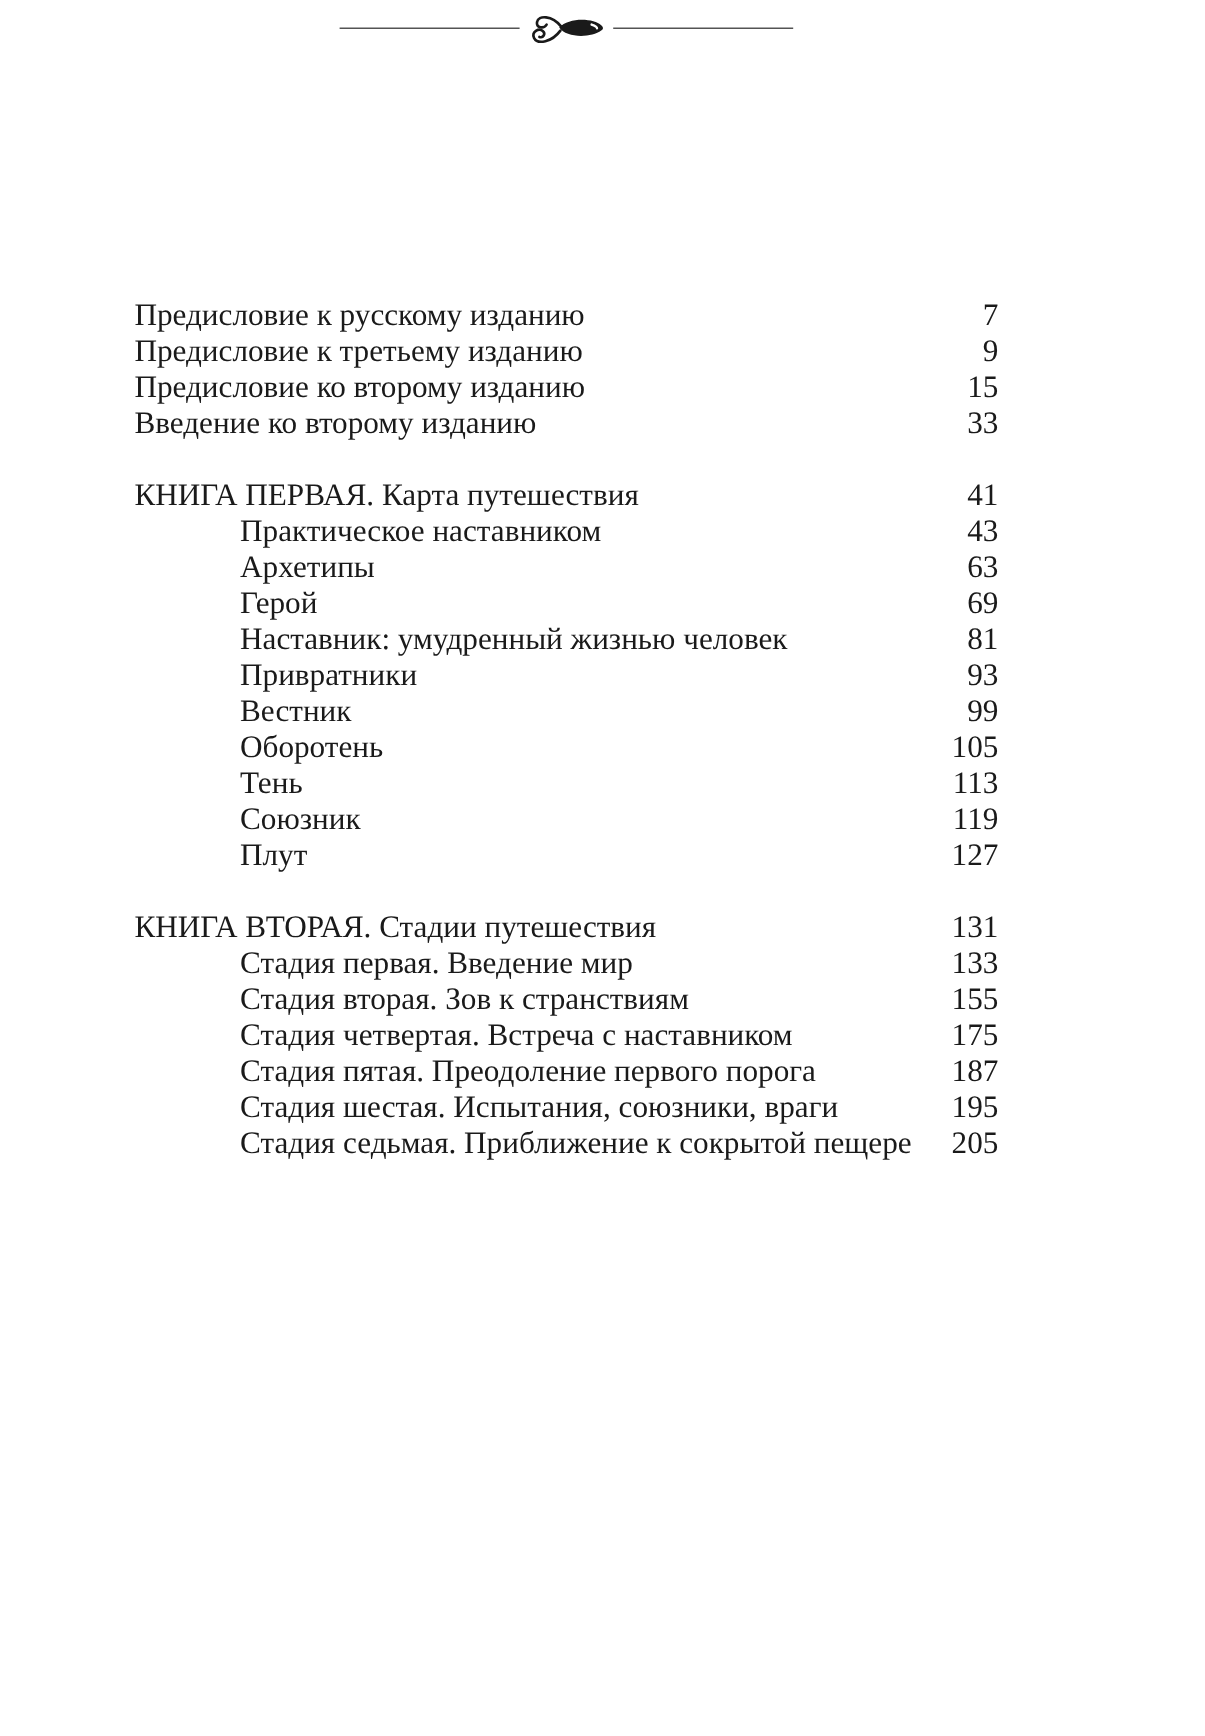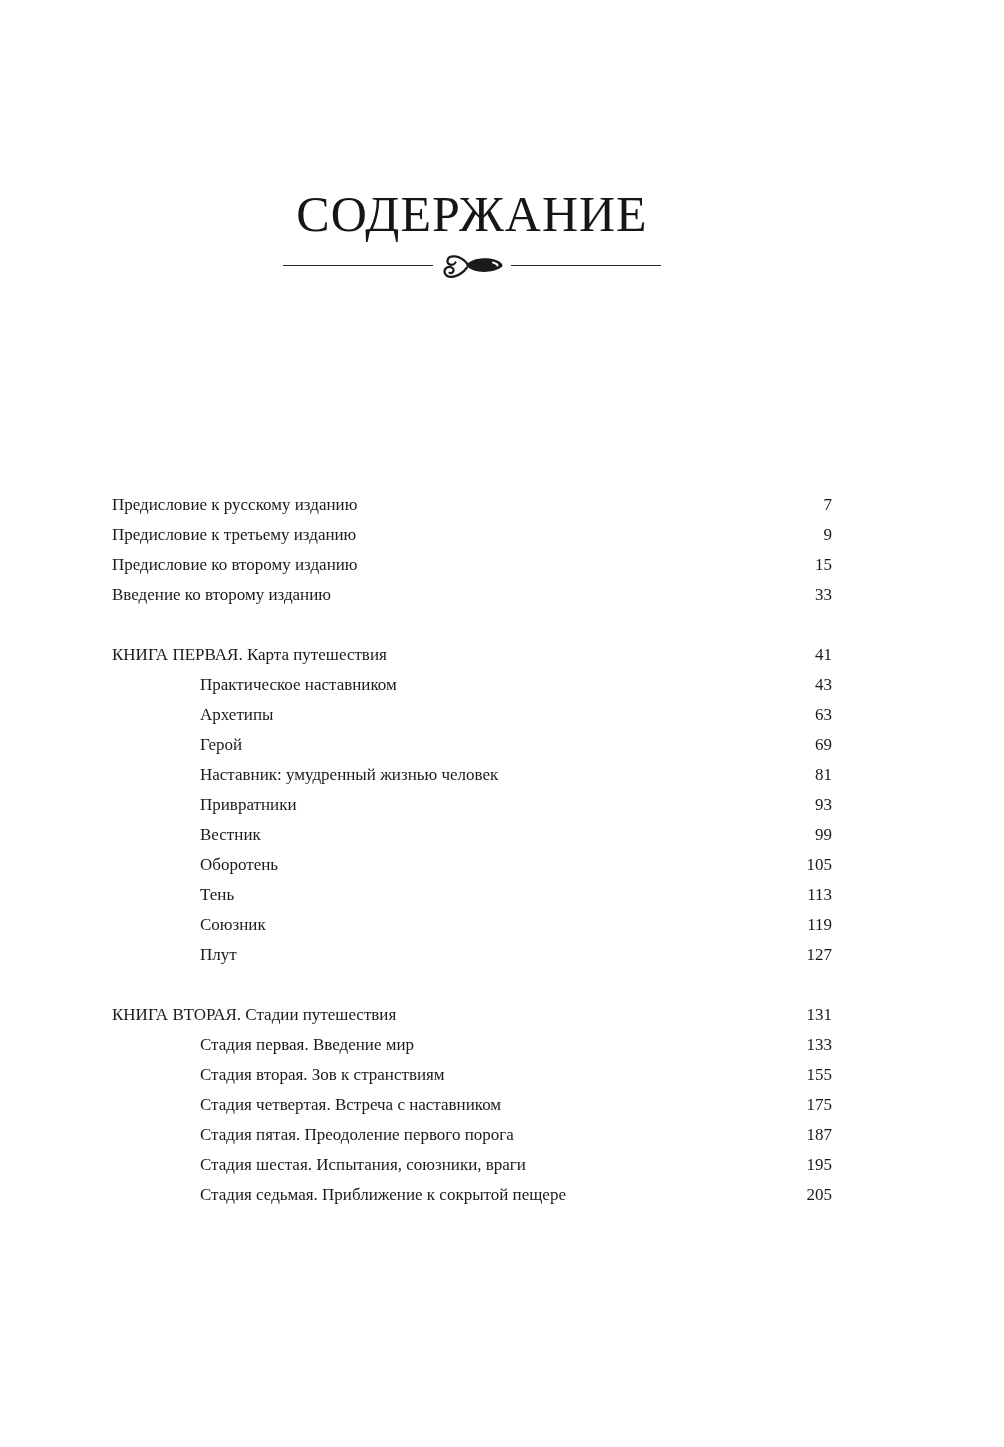--- a/index.html
+++ b/index.html
@@ -50,21 +50,21 @@
     border-top: 1.5px solid #2a2a2a;
   }
   .ornament {
     flex: 0 0 auto;
     margin: 0 6px;
     display: flex;
     align-items: center;
   }
   .toc-list {
     margin-top: 210px;
-    font-size: 17px;
+    font-size: 26px;
   }
   .toc-section {
     margin-bottom: 30px;
   }
   .toc-section:last-child {
     margin-bottom: 0;
   }
   .toc-entry {
     display: flex;
     align-items: baseline;
@@ -85,21 +85,20 @@
     min-width: 40px;
     padding-left: 16px;
   }
 </style>
 </head>
 <body>
 
 <div class="page">
   <div class="content">
 
-    <div class="toc-title">СОДЕРЖАНИЕ</div>
 
     <div class="title-divider">
       <div class="divider-line"></div>
       <div class="ornament">
         <svg width="66" height="28" viewBox="0 0 66 28" aria-hidden="true">
 
           <path d="M27 14 C35 5 56 6 62 12 C64 14 64 15 62 16.5 C54 22.5 33 23 27 14 Z" fill="#1a1a1a"></path>
 
           <path d="M54 11.5 C57 12.5 58.5 13.5 58.5 14.5" stroke="#ffffff" stroke-width="2" fill="none" stroke-linecap="round"></path>
 

